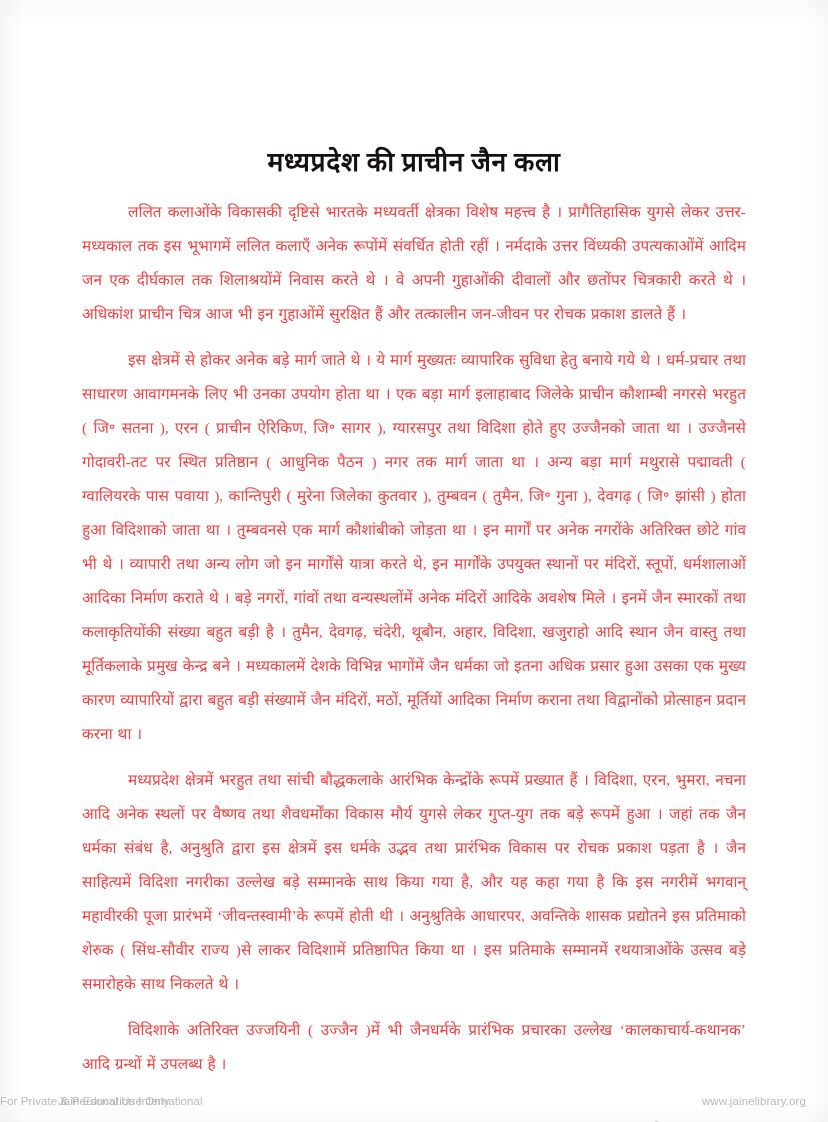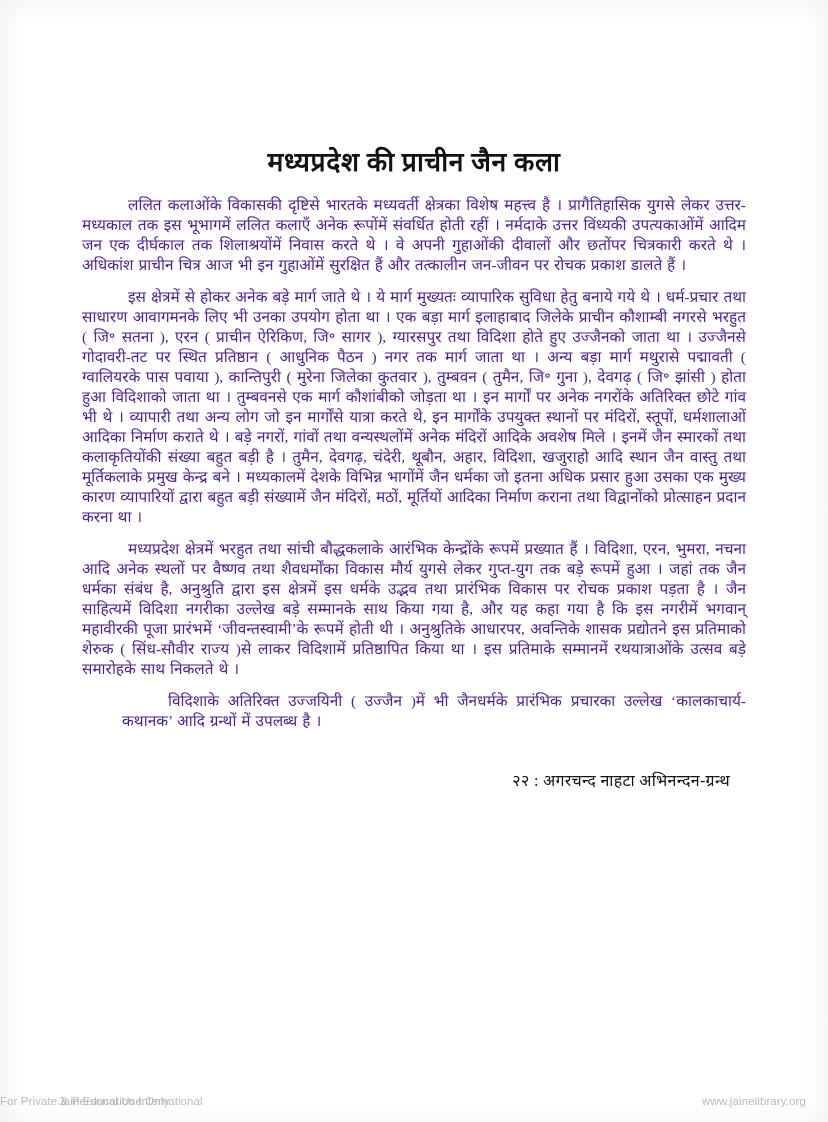--- a/index.html
+++ b/index.html
@@ -55,31 +55,30 @@
     color: #1a1714;
     letter-spacing: 0.3px;
   }
 
   .body-copy {
     padding-top: 16px;
   }
   .para {
     margin: 0 0 12px 0;
     font-size: 15.4px;
-    line-height: 20px;
-    color: #4c1d95;
+    line-height: 34px;
+    color: #ef4444;
     text-align: justify;
     text-justify: inter-word;
     text-indent: 46px;
     word-spacing: 1.1px;
     hyphens: none;
   }
   .para:last-of-type {
     margin-bottom: 0;
-    margin-left: 40px;
   }
 
   .page-footer-line {
     margin: 16px;
     padding-top: 22px;
     font-size: 16px;
     color: #15120f;
     letter-spacing: 0.3px;
     text-indent: 0;
     text-align: right;

